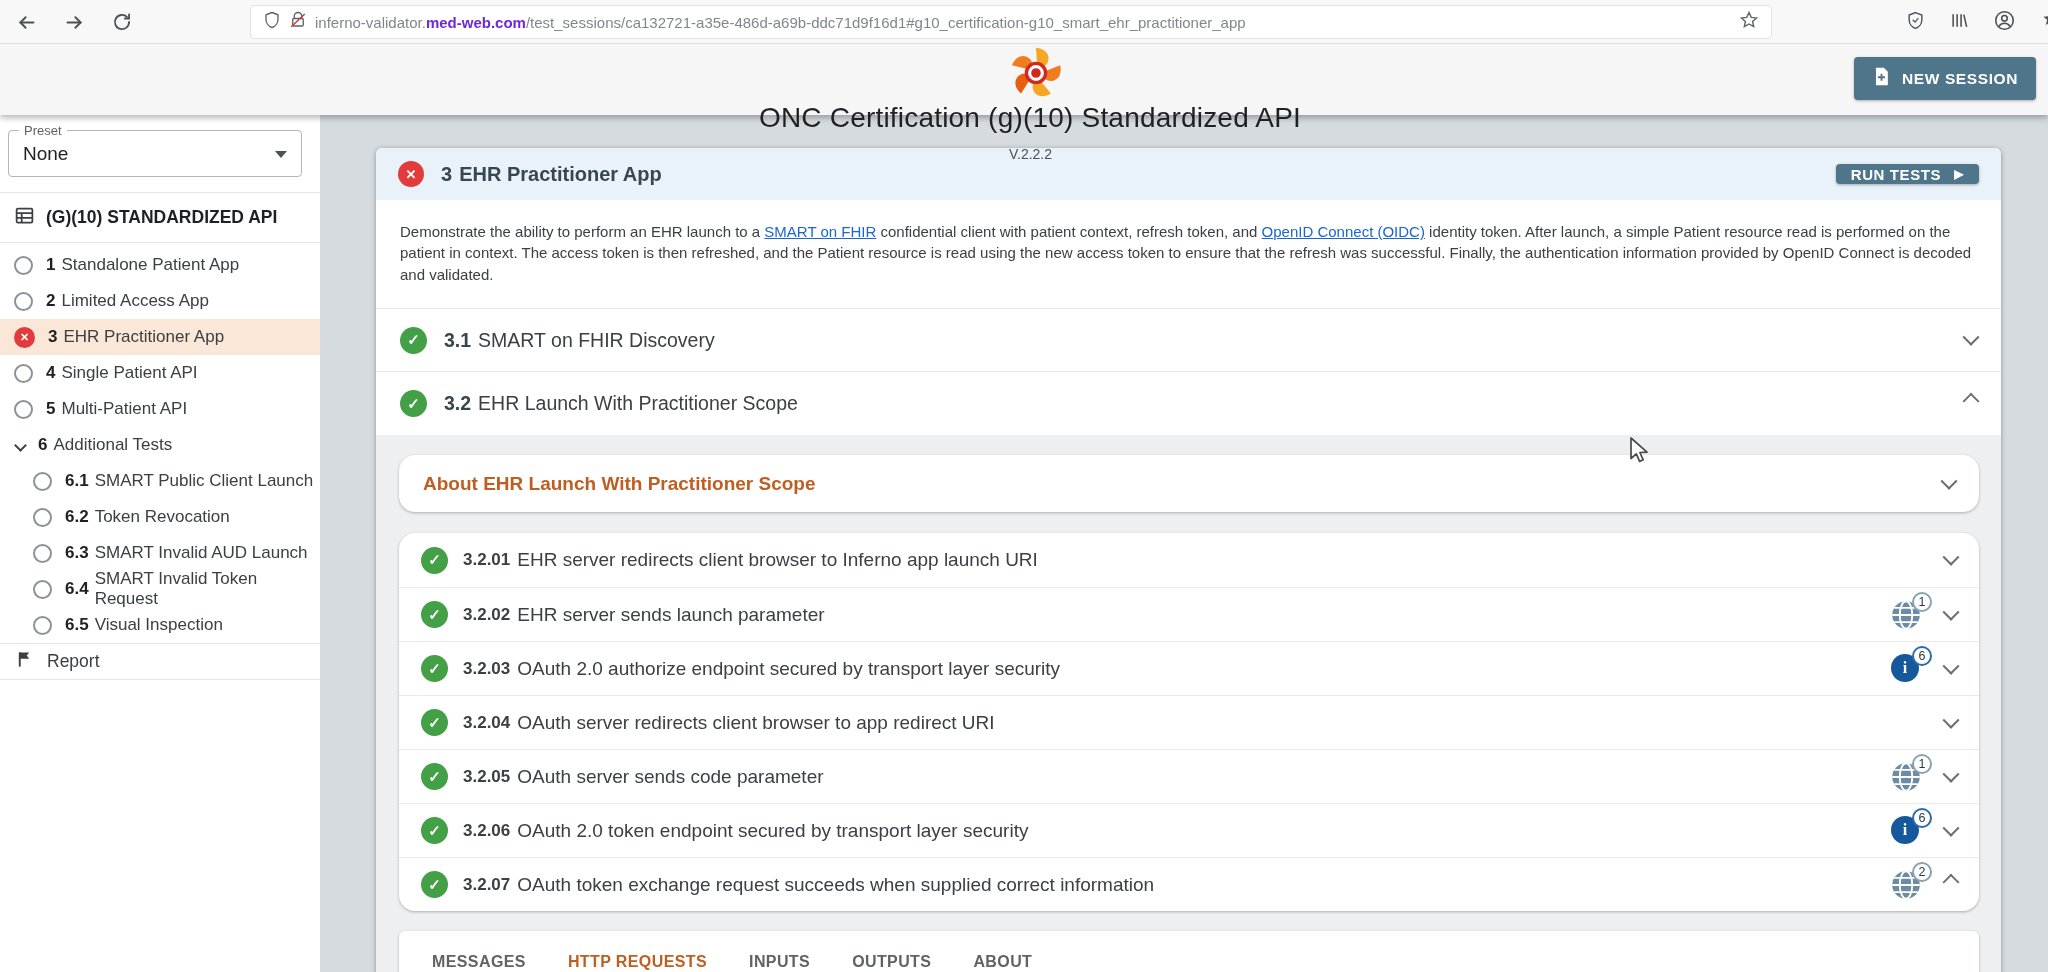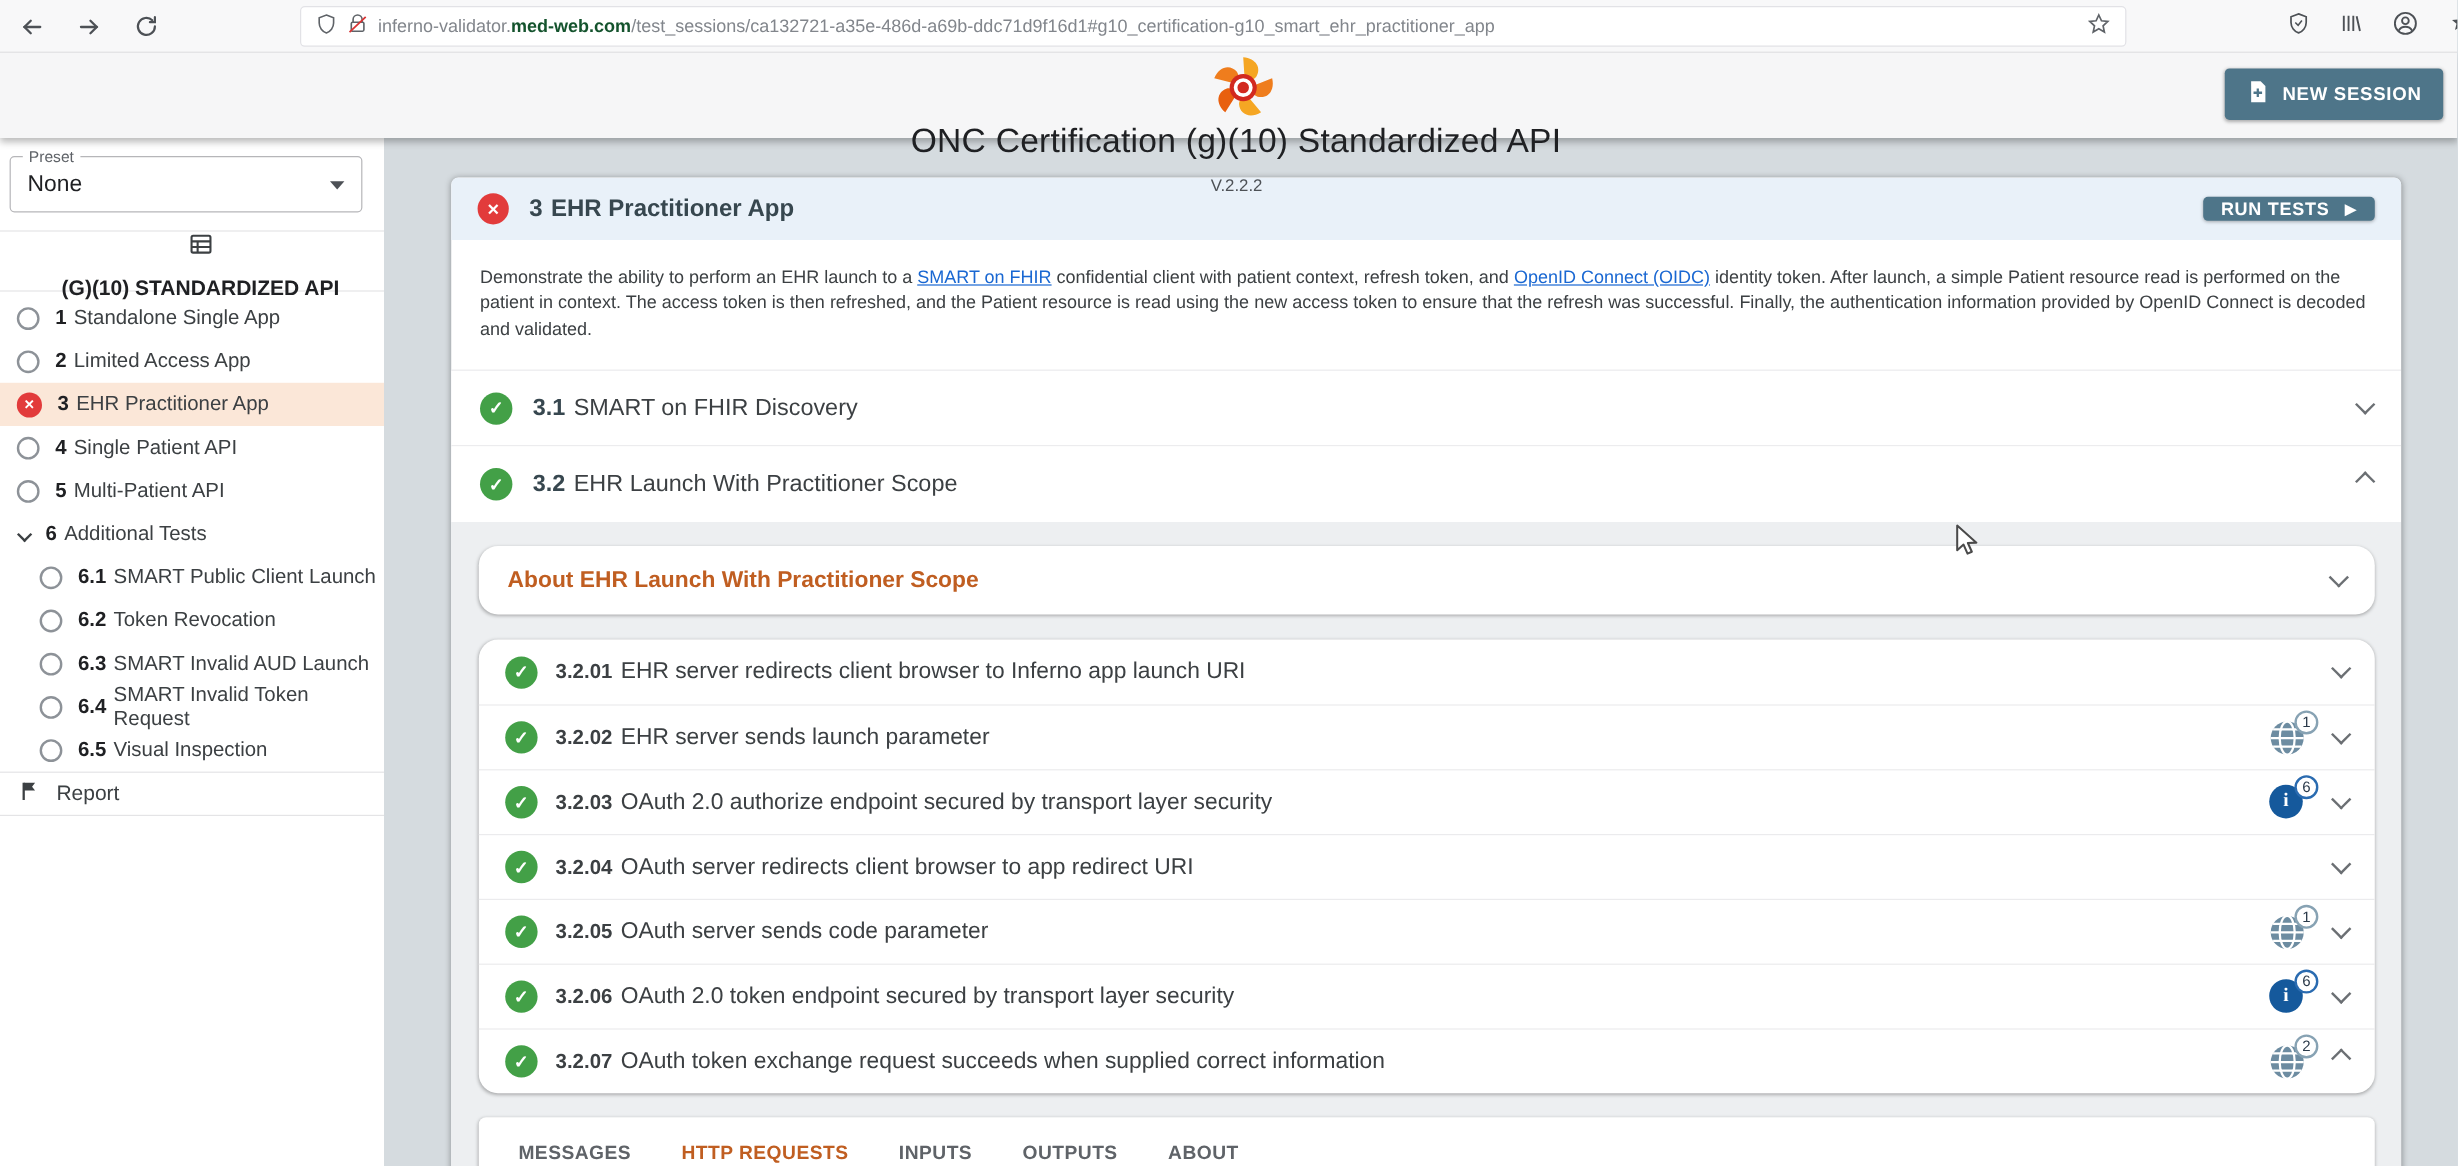--- a/index.html
+++ b/index.html
@@ -8,37 +8,37 @@
     position:relative; width:2048px; height:972px; overflow:hidden;
     font-family:"Liberation Sans", sans-serif; background:#d5dbdf;
   }
   
   .chrome { position:absolute; top:0; left:0; right:0; height:44px; background:#f8f8f9; border-bottom:1px solid #e0e0e3; z-index:20; }
   .nav-icons { position:absolute; left:16px; top:0; height:44px; display:flex; align-items:center; gap:27px; }
   .nav-icons svg { display:block; }
   .urlbar { position:absolute; left:250px; top:5px; width:1522px; height:34px; background:#ffffff; border:1px solid #e2e2e6; border-radius:4px; display:flex; align-items:center; padding:0 12px; }
   .urlbar .sep { width:8px; }
   .url-text { font-size:15px; color:#82868c; white-space:nowrap; overflow:hidden; }
-  .url-domain { color:#14532d; font-weight:700; }
+  .url-domain { color:#6d28d9; font-weight:700; }
   .urlbar .star { margin-left:auto; }
   .chrome-right { position:absolute; right:-12px; top:0; height:44px; display:flex; align-items:center; gap:25px; }
   
   .appbar { position:absolute; top:44px; left:0; right:0; height:71px; background:#f6f6f7; box-shadow:0 3px 6px rgba(0,0,0,.28); z-index:10; display:flex; align-items:center;flex-direction:column; }
   .logo { margin-left:24px; width:58px; height:58px; flex:none; }
   .app-title { margin-left:12px; font-size:28px; color:#1f2023; letter-spacing:.2px; }
   .app-version { margin-left:13px; margin-top:12px; font-size:14px; color:#4d5156; }
   .btn { background:#4e7589; color:#fff; border:none; border-radius:4px; display:flex; align-items:center; font-family:inherit; font-weight:700; letter-spacing:.6px; box-shadow:0 1px 3px rgba(0,0,0,.3); cursor:pointer; }
   .new-session { position:absolute; right:12px; top:13px; height:43px; padding:0 18px; font-size:15.5px; gap:11px; }
   
   .sidebar { position:absolute; top:115px; left:0; width:320px; bottom:0; background:#fff; z-index:2; }
   .preset-box { position:absolute; left:8px; right:18px; top:15px; height:47px; border:1px solid #b6b6b9; border-radius:4px; background:#fff; }
   .preset-label { position:absolute; top:-8px; left:10px; background:#fff; padding:0 5px; font-size:13px; color:#5f6368; }
   .preset-value { line-height:45px; padding-left:14px; font-size:19px; color:#1f2023; }
   .preset-caret { position:absolute; right:14px; top:20px; width:0; height:0; border-left:6px solid transparent; border-right:6px solid transparent; border-top:7px solid #4d5156; }
-  .section-header { position:absolute; top:77px; left:0; right:0; height:51px; border-top:1px solid #e4e4e6; border-bottom:1px solid #e4e4e6; display:flex; align-items:center; padding-left:14px; gap:11px; font-size:17.5px; font-weight:700; color:#1f2023;flex-direction:column; }
+  .section-header { position:absolute; top:77px; left:0; right:0; height:51px; border-top:1px solid #e4e4e6; border-bottom:1px solid #e4e4e6; display:flex; align-items:center; padding-left:14px; gap:11px; font-size:17.5px; font-weight:700; color:#1f2023; }
   .side-items { position:absolute; top:132px; left:0; right:0; }
   .side-item { height:36px; display:flex; align-items:center; padding-left:14px; }
   .side-item.indent { padding-left:33px; }
   .side-item.selected { background:#fbe7d8; }
   .side-item .num { font-weight:700; font-size:17px; color:#1f2023; margin:0 6px 0 13px; }
   .side-item .lab { font-size:17px; color:#3c4043; }
   .radio { width:19px; height:19px; border:2px solid #8d9298; border-radius:50%; background:#fff; flex:none; }
   .report-row { position:absolute; top:528px; left:0; right:0; height:37px; border-top:1px solid #e4e4e6; border-bottom:1px solid #e4e4e6; display:flex; align-items:center; padding-left:15px; gap:13px; font-size:17.5px; color:#3c4043; }
   
   .ic { border-radius:50%; display:inline-flex; align-items:center; justify-content:center; color:#fff; flex:none; font-weight:700; }
@@ -180,21 +180,21 @@
       <span><svg width="21" height="21" viewBox="0 0 24 24" fill="none" stroke="#3c4043" stroke-width="2">
             <rect x="3" y="4" width="18" height="16" rx="1.5"></rect>
             <path d="M3 9.3h18M8.8 9.3V20M3 14.6h18"></path>
           </svg></span>
       <span>(G)(10) STANDARDIZED API</span>
     </div>
     <div class="side-items">
         <div class="side-item">
           <span class="radio"></span>
           <span class="num">1</span>
-          <span class="lab">Standalone Single App</span>
+          <span class="lab">Standalone Patient App</span>
         </div>
         <div class="side-item">
           <span class="radio"></span>
           <span class="num">2</span>
           <span class="lab">Limited Access App</span>
         </div>
         <div class="side-item selected">
           <span class="ic ic-error sm">✕</span>
           <span class="num">3</span>
           <span class="lab">EHR Practitioner App</span>

